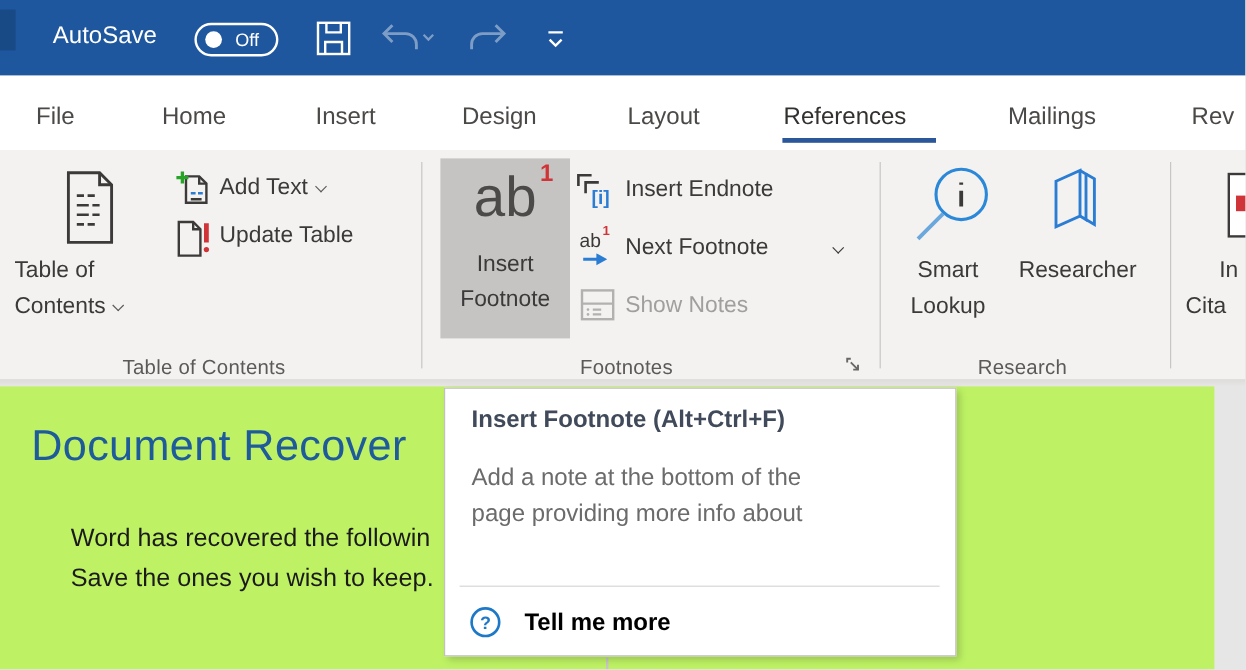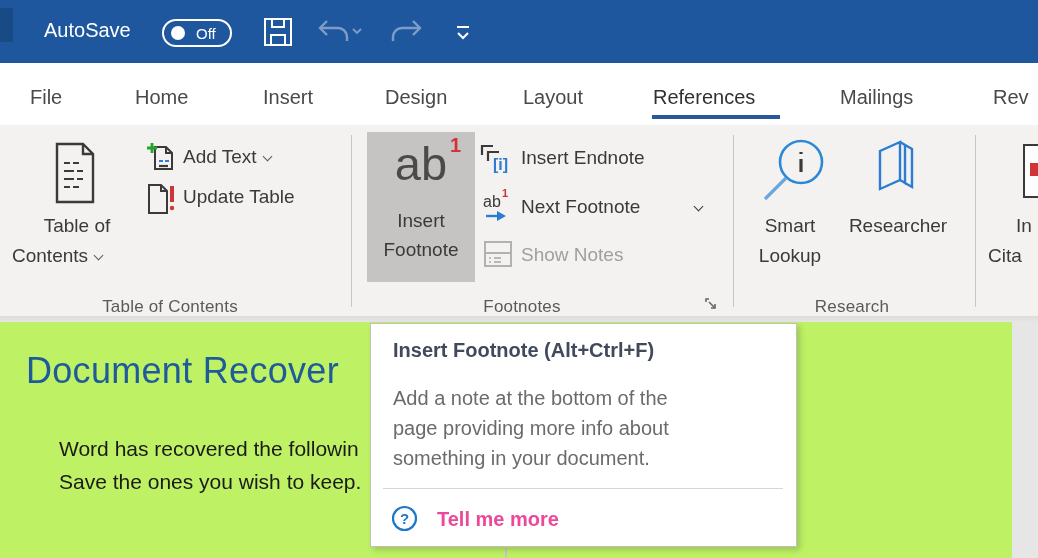--- a/index.html
+++ b/index.html
@@ -45,21 +45,21 @@
   #doc-heading { left:26px; top:28px; font-size:36px; color:#1f5b9b; letter-spacing:.3px; white-space:nowrap; }
   .doc-body { left:31px; font-size:21px; color:#1b1a19; white-space:nowrap;margin-left:28px; }
   #page-edge { left:505px; top:226px; width:2px; height:10px; background:#c8c6c4; }
 
   
   #tooltip { left:370px; top:323px; width:427px; height:224px; background:#fff; border:1px solid #c3c1bf;
              box-shadow:3px 3px 6px rgba(0,0,0,0.18); z-index:10; }
   #tt-title { left:22px; top:15px; font-size:20px; font-weight:bold; color:#404a5a; white-space:nowrap; }
   .tt-body { left:22px; font-size:20px; color:#6b6b6b; white-space:nowrap; }
   #tt-divider { left:12px; top:164px; width:400px; height:1px; background:#d8d6d4; }
-  #tt-link { left:66px; top:184px; font-size:20px; font-weight:bold; color:#ec4899; cursor:pointer; white-space:nowrap; }
+  #tt-link { left:66px; top:184px; font-size:20px; font-weight:bold; color:#000000; cursor:pointer; white-space:nowrap; }
 </style>
 </head>
 <body>
 
 <div id="app">
 
   <div id="titlebar" class="abs">
     <div id="win-edge" class="abs"></div>
     <div id="autosave-label" class="abs">AutoSave</div>
     <div id="autosave-toggle" class="abs">
@@ -115,21 +115,21 @@
       <div class="abs" style="left:52px; top:17px;">
         <svg width="46" height="62" viewBox="0 0 46 62" fill="none" stroke="#3b3a39" stroke-width="2.4">
           <path d="M5 2 h26 l10 10 v48 h-36 z"></path>
           <path d="M31 2 v10 h10"></path>
           <path d="M12 21 h6 M21 21 h6" stroke-width="2.2"></path>
           <path d="M12 29 h10 M25 29 h6" stroke-width="2.2"></path>
           <path d="M12 37 h10 M25 37 h6" stroke-width="2.2"></path>
           <path d="M12 45 h6 M21 45 h6" stroke-width="2.2"></path>
         </svg>
       </div>
-      <div class="rtext" style="left:12px; top:90px; width:130px; text-align:center;">Table of</div>
+      <div class="rtext" style="left:12px; top:90px; width:130px; text-align:left;">Table of</div>
       <div class="rtext" style="left:12px; top:120px; width:130px; text-align:left;"><span>Contents</span><span class="chev"></span></div>
 
       <div class="abs" style="left:146px; top:17px;">
         <svg width="30" height="32" viewBox="0 0 30 32" fill="none">
           <path d="M9 5 h11 l6 6 v16 h-17 z" stroke="#3b3a39" stroke-width="2"></path>
           <path d="M20 5 v6 h6" stroke="#3b3a39" stroke-width="2"></path>
           <path d="M6 1 v10 M1 6 h10" stroke="#27a327" stroke-width="2.8"></path>
           <path d="M13 19 h4 M19 19 h4" stroke="#2b7cd3" stroke-width="2.2"></path>
           <path d="M13 24 h9" stroke="#3b3a39" stroke-width="2.2"></path>
         </svg>
@@ -239,21 +239,20 @@
     <div id="doc-heading" class="abs">Document Recover</div>
     <div class="abs doc-body" style="top:115px;">Word has recovered the followin</div>
     <div class="abs doc-body" style="top:148px;">Save the ones you wish to keep.</div>
     <div id="page-edge" class="abs"></div>
   </div>
 
   <div id="tooltip" class="abs">
     <div id="tt-title" class="abs">Insert Footnote (Alt+Ctrl+F)</div>
     <div class="abs tt-body" style="top:63px;">Add a note at the bottom of the</div>
     <div class="abs tt-body" style="top:93px;text-align:center;">page providing more info about</div>
-    <div class="abs tt-body" style="top:123px;">something in your document.</div>
     <div id="tt-divider" class="abs"></div>
     <div class="abs" style="left:20px; top:181px;">
       <svg width="27" height="27" viewBox="0 0 27 27" fill="none">
         <circle cx="13.5" cy="13.5" r="11.5" stroke="#1d79c7" stroke-width="2.2"></circle>
         <text x="13.5" y="19" text-anchor="middle" font-size="15" font-weight="bold" fill="#1d79c7" font-family="Liberation Sans, sans-serif">?</text>
       </svg>
     </div>
     <div id="tt-link" class="abs">Tell me more</div>
   </div>
 

